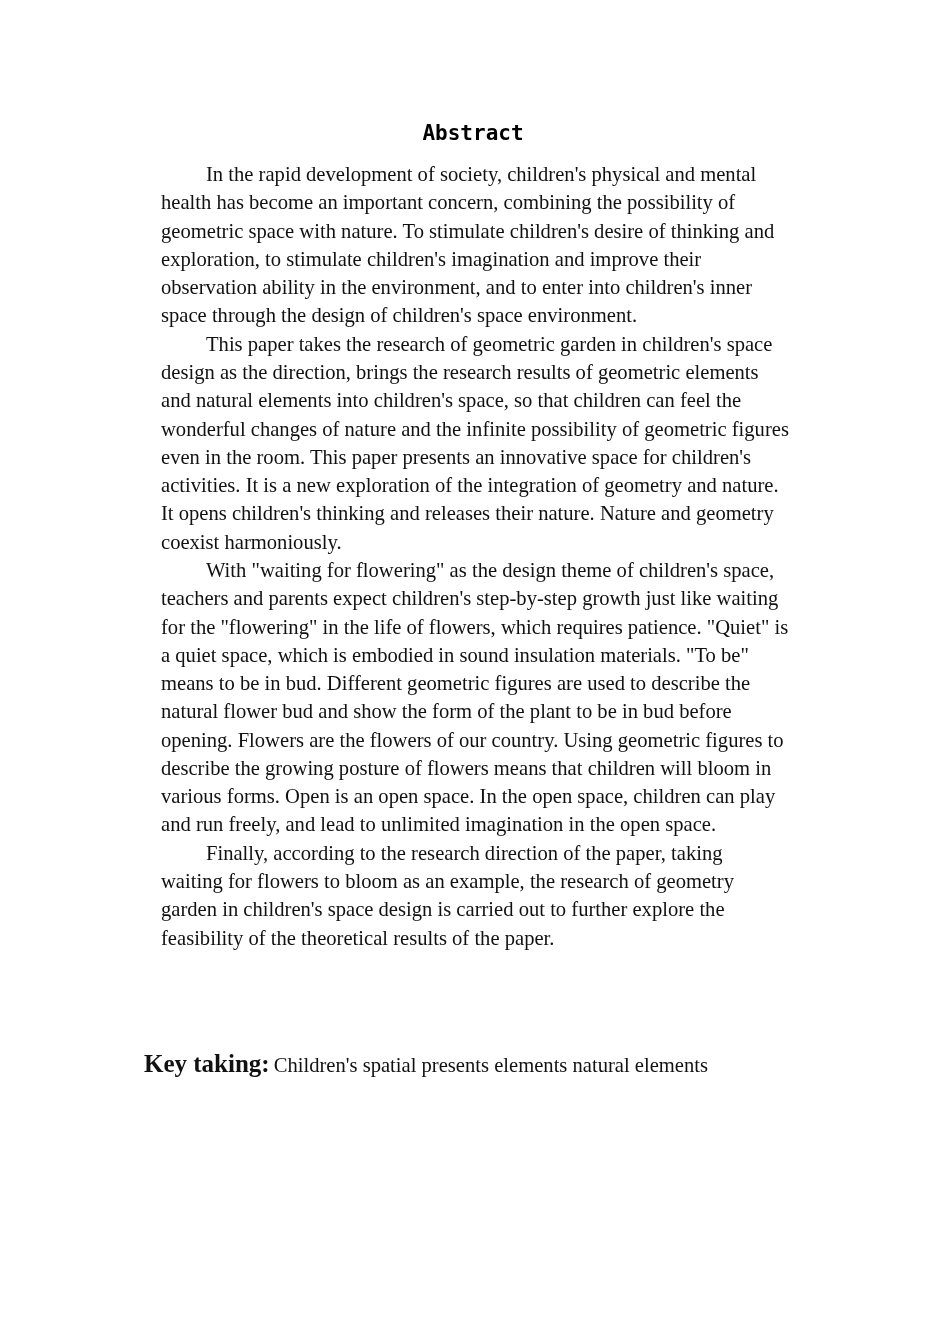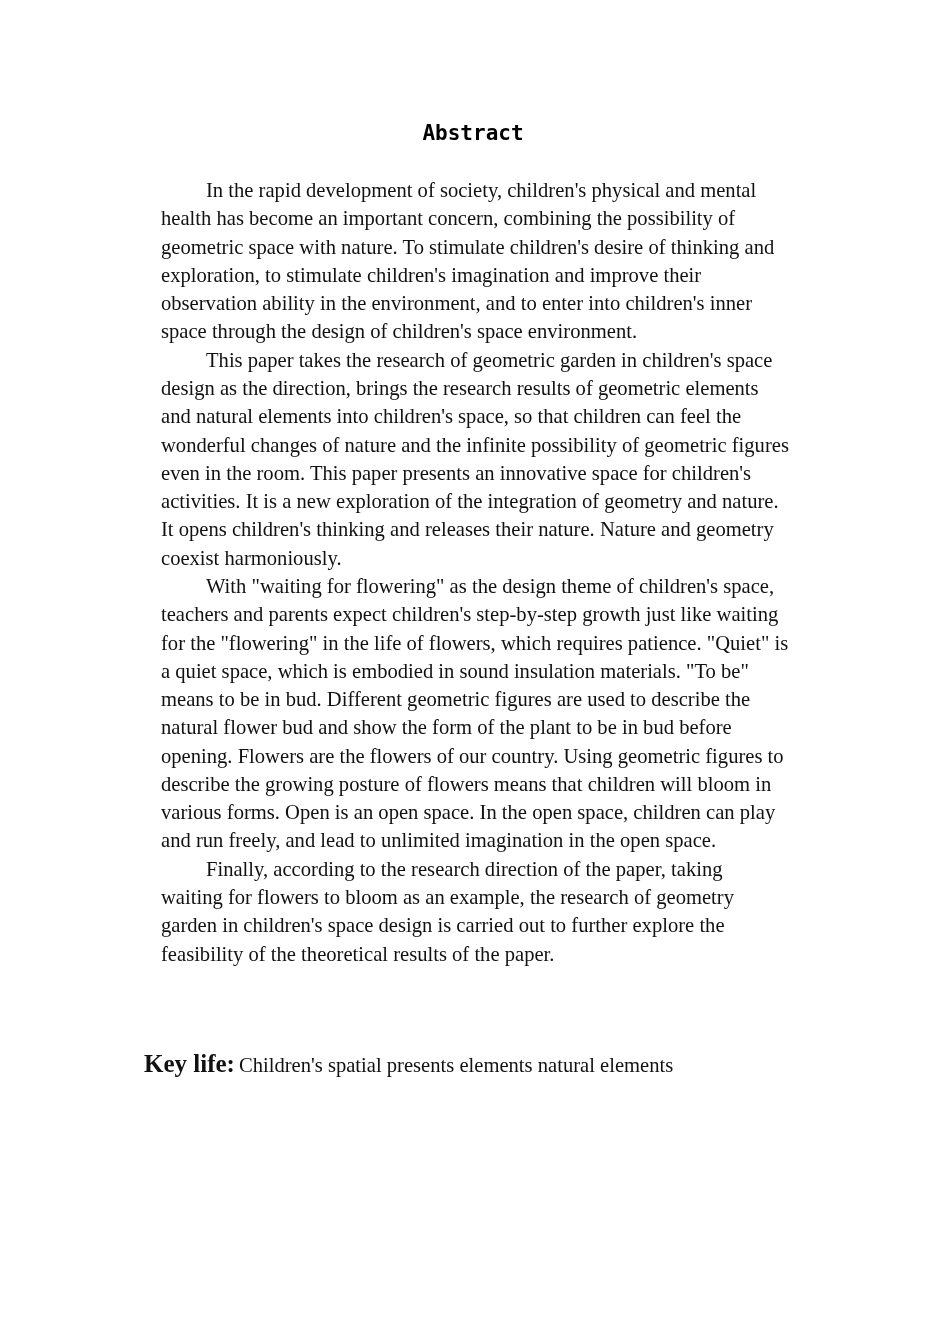--- a/index.html
+++ b/index.html
@@ -5,21 +5,21 @@
     html, body { margin: 0; padding: 0; background: #ffffff; }
     body { width: 950px; height: 1344px; position: relative; overflow: hidden; }
     .page { position: absolute; left: 0; top: 0; width: 950px; height: 1344px; background: #fff; }
     .title {
       position: absolute; left: 0; width: 946px; top: 121px;
       text-align: center;
       font-family: "DejaVu Sans Mono", "Liberation Mono", monospace;
       font-weight: bold; font-size: 21px; color: #000; letter-spacing: 0px;
     }
     .body {
-      position: absolute; left: 161px; top: 176px; width: 628px;
+      position: absolute; left: 161px; top: 160px; width: 628px;
       font-family: "Liberation Serif", "DejaVu Serif", serif;
       font-size: 20.6px; line-height: 28.28px; color: #111;
     }
     .body p { margin: 0; text-indent: 45px; }
     .keywords {
       position: absolute; left: 144px; top: 1050px; width: 700px;
       font-family: "Liberation Serif", "DejaVu Serif", serif;
       color: #111; white-space: nowrap;
     }
     .kw-label { font-weight: bold; font-size: 25px; }
@@ -32,16 +32,16 @@
   <div class="title">Abstract</div>
 
   <div class="body">
     <p>In the rapid development of society, children's physical and mental health has become an important concern, combining the possibility of geometric space with nature. To stimulate children's desire of thinking and exploration, to stimulate children's imagination and improve their observation ability in the environment, and to enter into children's inner space through the design of children's space environment.</p>
     <p>This paper takes the research of geometric garden in children's space design as the direction, brings the research results of geometric elements and natural elements into children's space, so that children can feel the wonderful changes of nature and the infinite possibility of geometric figures even in the room. This paper presents an innovative space for children's activities. It is a new exploration of the integration of geometry and nature. It opens children's thinking and releases their nature. Nature and geometry coexist harmoniously.</p>
     <p>With "waiting for flowering" as the design theme of children's space, teachers and parents expect children's step-by-step growth just like waiting for the "flowering" in the life of flowers, which requires patience. "Quiet" is a quiet space, which is embodied in sound insulation materials. "To be" means to be in bud. Different geometric figures are used to describe the natural flower bud and show the form of the plant to be in bud before opening. Flowers are the flowers of our country. Using geometric figures to describe the growing posture of flowers means that children will bloom in various forms. Open is an open space. In the open space, children can play and run freely, and lead to unlimited imagination in the open space.</p>
     <p>Finally, according to the research direction of the paper, taking waiting for flowers to bloom as an example, the research of geometry garden in children's space design is carried out to further explore the feasibility of the theoretical results of the paper.</p>
   </div>
 
   <div class="keywords">
-    <span class="kw-label">Key life:</span>
+    <span class="kw-label">Key taking:</span>
     <span class="kw-text">Children's spatial presents elements natural elements</span>
   </div>
 </div>
 
 </body></html>

